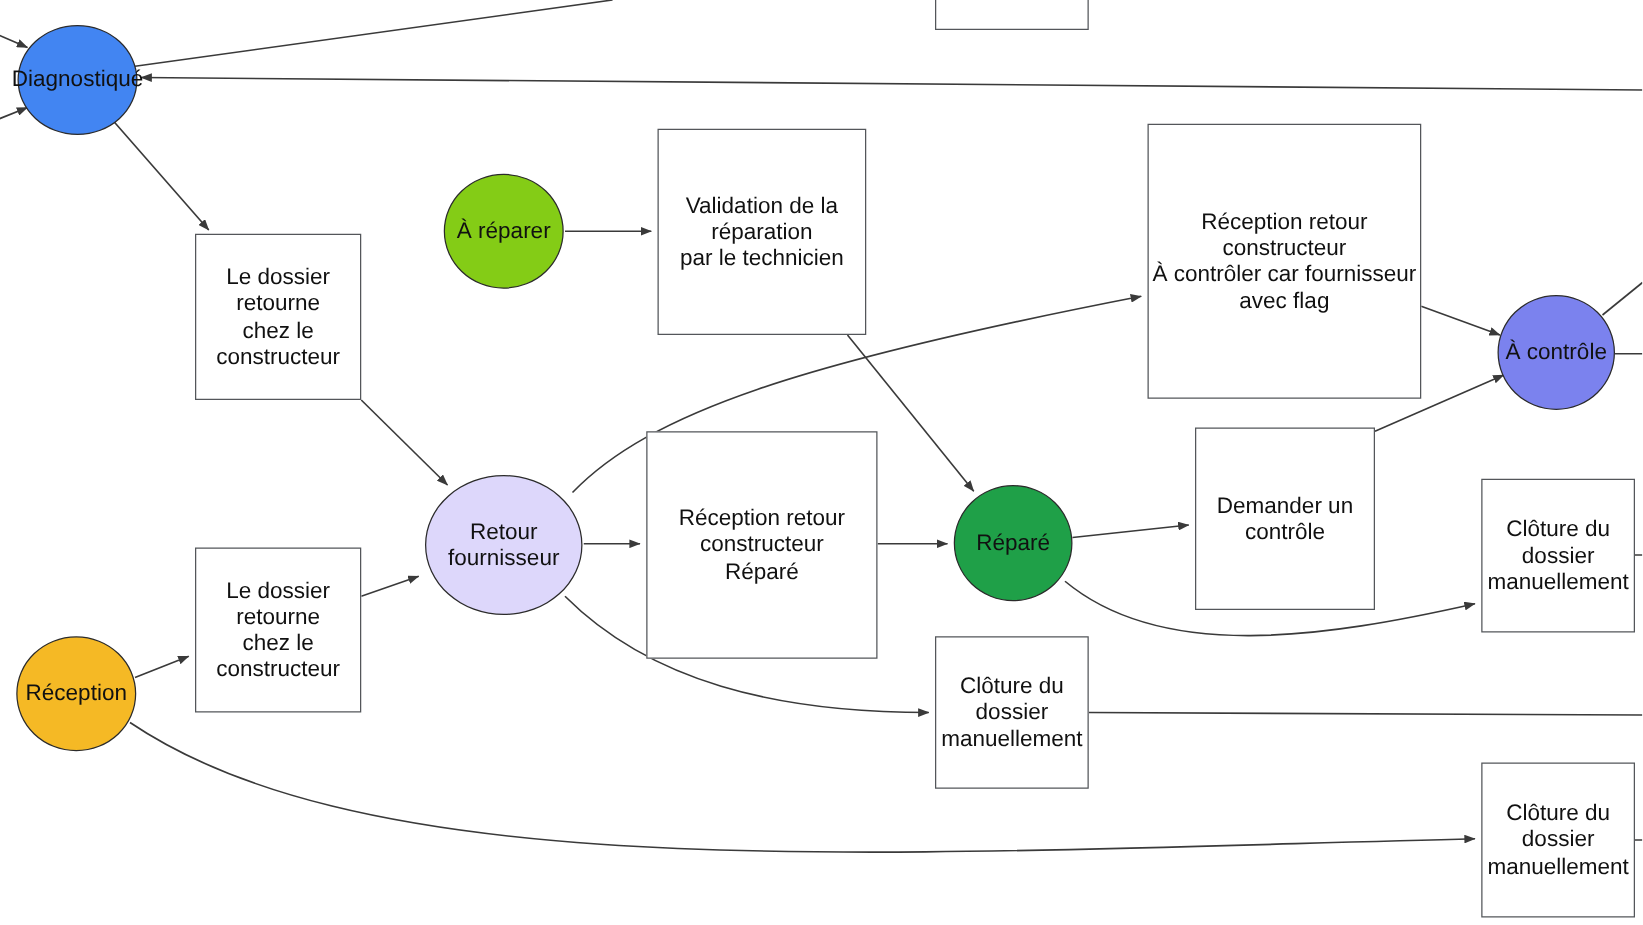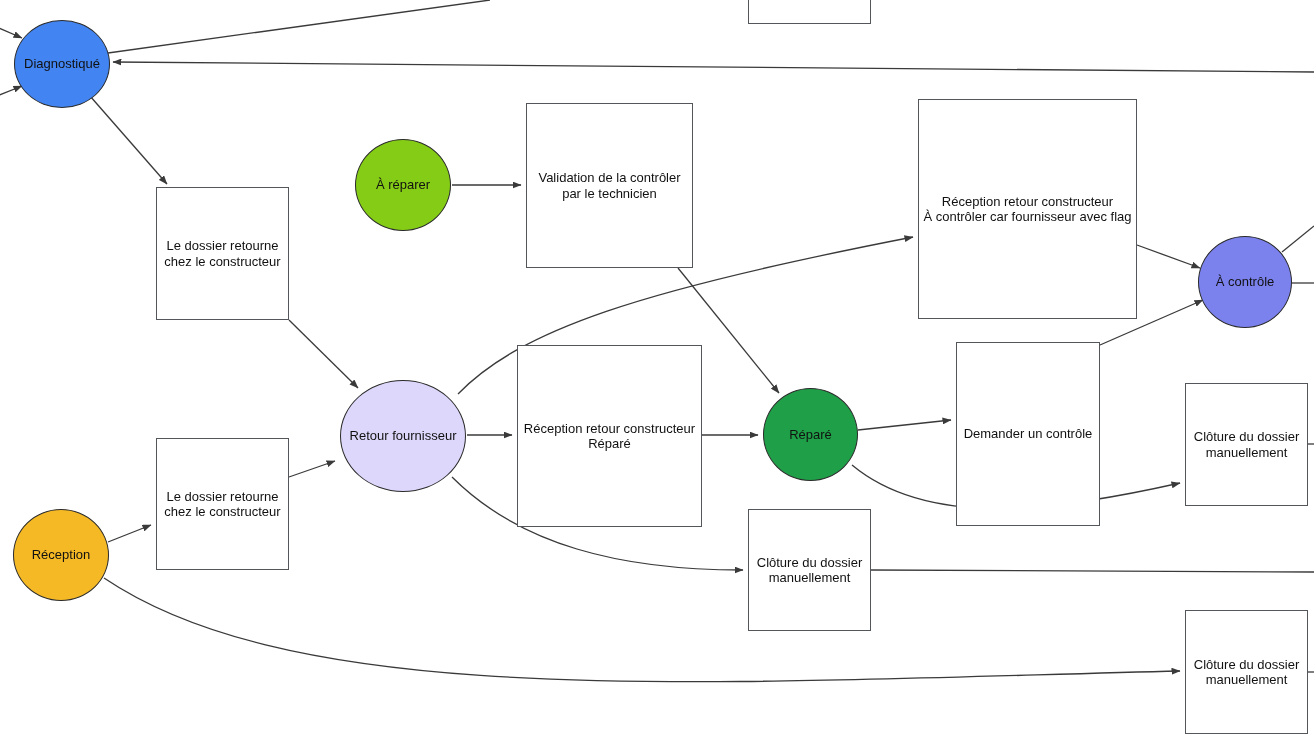--- a/index.html
+++ b/index.html
@@ -24,21 +24,21 @@
     pointer-events: none;
   }
   .node {
     position: absolute;
     box-sizing: border-box;
     display: flex;
     align-items: center;
     justify-content: center;
     text-align: center;
     color: #111111;
-    font-size: 13px;
+    font-size: 18px;
     line-height: 1.18;
     white-space: pre-line;
   }
   .node.circle {
     border-radius: 50%;
     border: 1px solid #2b2b2b;
   }
   .node.box {
     border: 1.4px solid #53565a;
     background: #ffffff;
@@ -105,30 +105,30 @@
 
     <path class="edge-line" d="M 1308,444 L 1314,444"></path>
     <path class="edge-line" d="M 1308,672 L 1314,672"></path>
   </svg>
 
   <div id="node-layer">
       <div class="node circle" style="left: 14px; top: 20px; width: 96px; height: 88px; background: rgb(66, 133, 242); border-color: rgb(43, 43, 43);">Diagnostiqué</div>
       <div class="node box" style="left: 156px; top: 187px; width: 133px; height: 133px; background: rgb(255, 255, 255); border-color: rgb(83, 86, 90);">Le dossier retourne
 chez le constructeur</div>
       <div class="node circle" style="left: 355px; top: 139px; width: 96px; height: 92px; background: #84cc16; border-color: rgb(43, 43, 43);">À réparer</div>
-      <div class="node box" style="left: 526px; top: 103px; width: 167px; height: 165px; background: rgb(255, 255, 255); border-color: rgb(83, 86, 90);">Validation de la contrôler
+      <div class="node box" style="left: 526px; top: 103px; width: 167px; height: 165px; background: rgb(255, 255, 255); border-color: rgb(83, 86, 90);">Validation de la réparation
 par le technicien</div>
       <div class="node box" style="left: 918px; top: 99px; width: 219px; height: 220px; background: rgb(255, 255, 255); border-color: rgb(83, 86, 90);">Réception retour constructeur
 À contrôler car fournisseur avec flag</div>
       <div class="node circle" style="left: 1198px; top: 236px; width: 94px; height: 92px; background: rgb(123, 130, 238); border-color: rgb(43, 43, 43);">À contrôle</div>
       <div class="node circle" style="left: 340px; top: 380px; width: 126px; height: 112px; background: rgb(221, 215, 251); border-color: rgb(43, 43, 43);">Retour fournisseur</div>
       <div class="node box" style="left: 517px; top: 345px; width: 185px; height: 182px; background: rgb(255, 255, 255); border-color: rgb(83, 86, 90);">Réception retour constructeur
 Réparé</div>
       <div class="node circle" style="left: 763px; top: 388px; width: 95px; height: 93px; background: rgb(31, 160, 72); border-color: rgb(43, 43, 43);">Réparé</div>
-      <div class="node box" style="left: 956px; top: 342px; width: 144px; height: 184px; background: rgb(255, 255, 255); border-color: rgb(83, 86, 90);">Demander un contrôle</div>
+      <div class="node box" style="left: 956px; top: 342px; width: 144px; height: 146px; background: rgb(255, 255, 255); border-color: rgb(83, 86, 90);">Demander un contrôle</div>
       <div class="node box" style="left: 156px; top: 438px; width: 133px; height: 132px; background: rgb(255, 255, 255); border-color: rgb(83, 86, 90);">Le dossier retourne
 chez le constructeur</div>
       <div class="node circle" style="left: 13px; top: 509px; width: 96px; height: 92px; background: rgb(245, 185, 37); border-color: rgb(43, 43, 43);">Réception</div>
       <div class="node box" style="left: 1185px; top: 383px; width: 123px; height: 123px; background: rgb(255, 255, 255); border-color: rgb(83, 86, 90);">Clôture du dossier
 manuellement</div>
       <div class="node box" style="left: 748px; top: 509px; width: 123px; height: 122px; background: rgb(255, 255, 255); border-color: rgb(83, 86, 90);">Clôture du dossier
 manuellement</div>
       <div class="node box" style="left: 1185px; top: 610px; width: 123px; height: 124px; background: rgb(255, 255, 255); border-color: rgb(83, 86, 90);">Clôture du dossier
 manuellement</div>
       <div class="node box" style="left: 748px; top: -60px; width: 123px; height: 84px; background: rgb(255, 255, 255); border-color: rgb(83, 86, 90);"></div>

